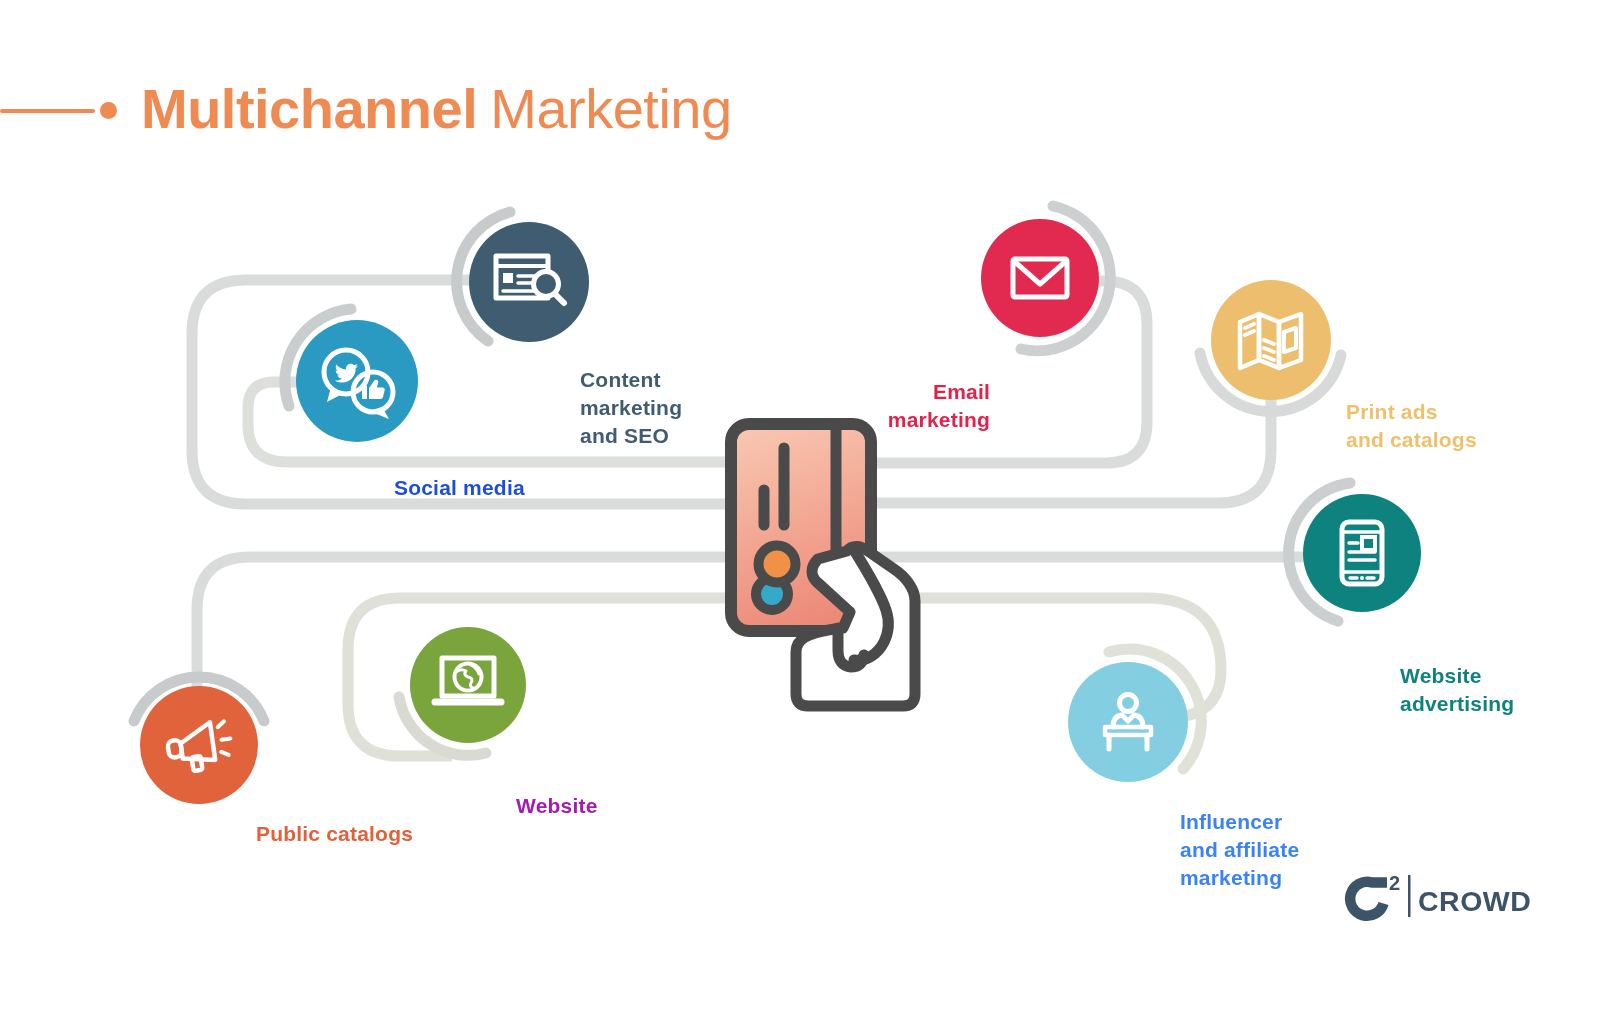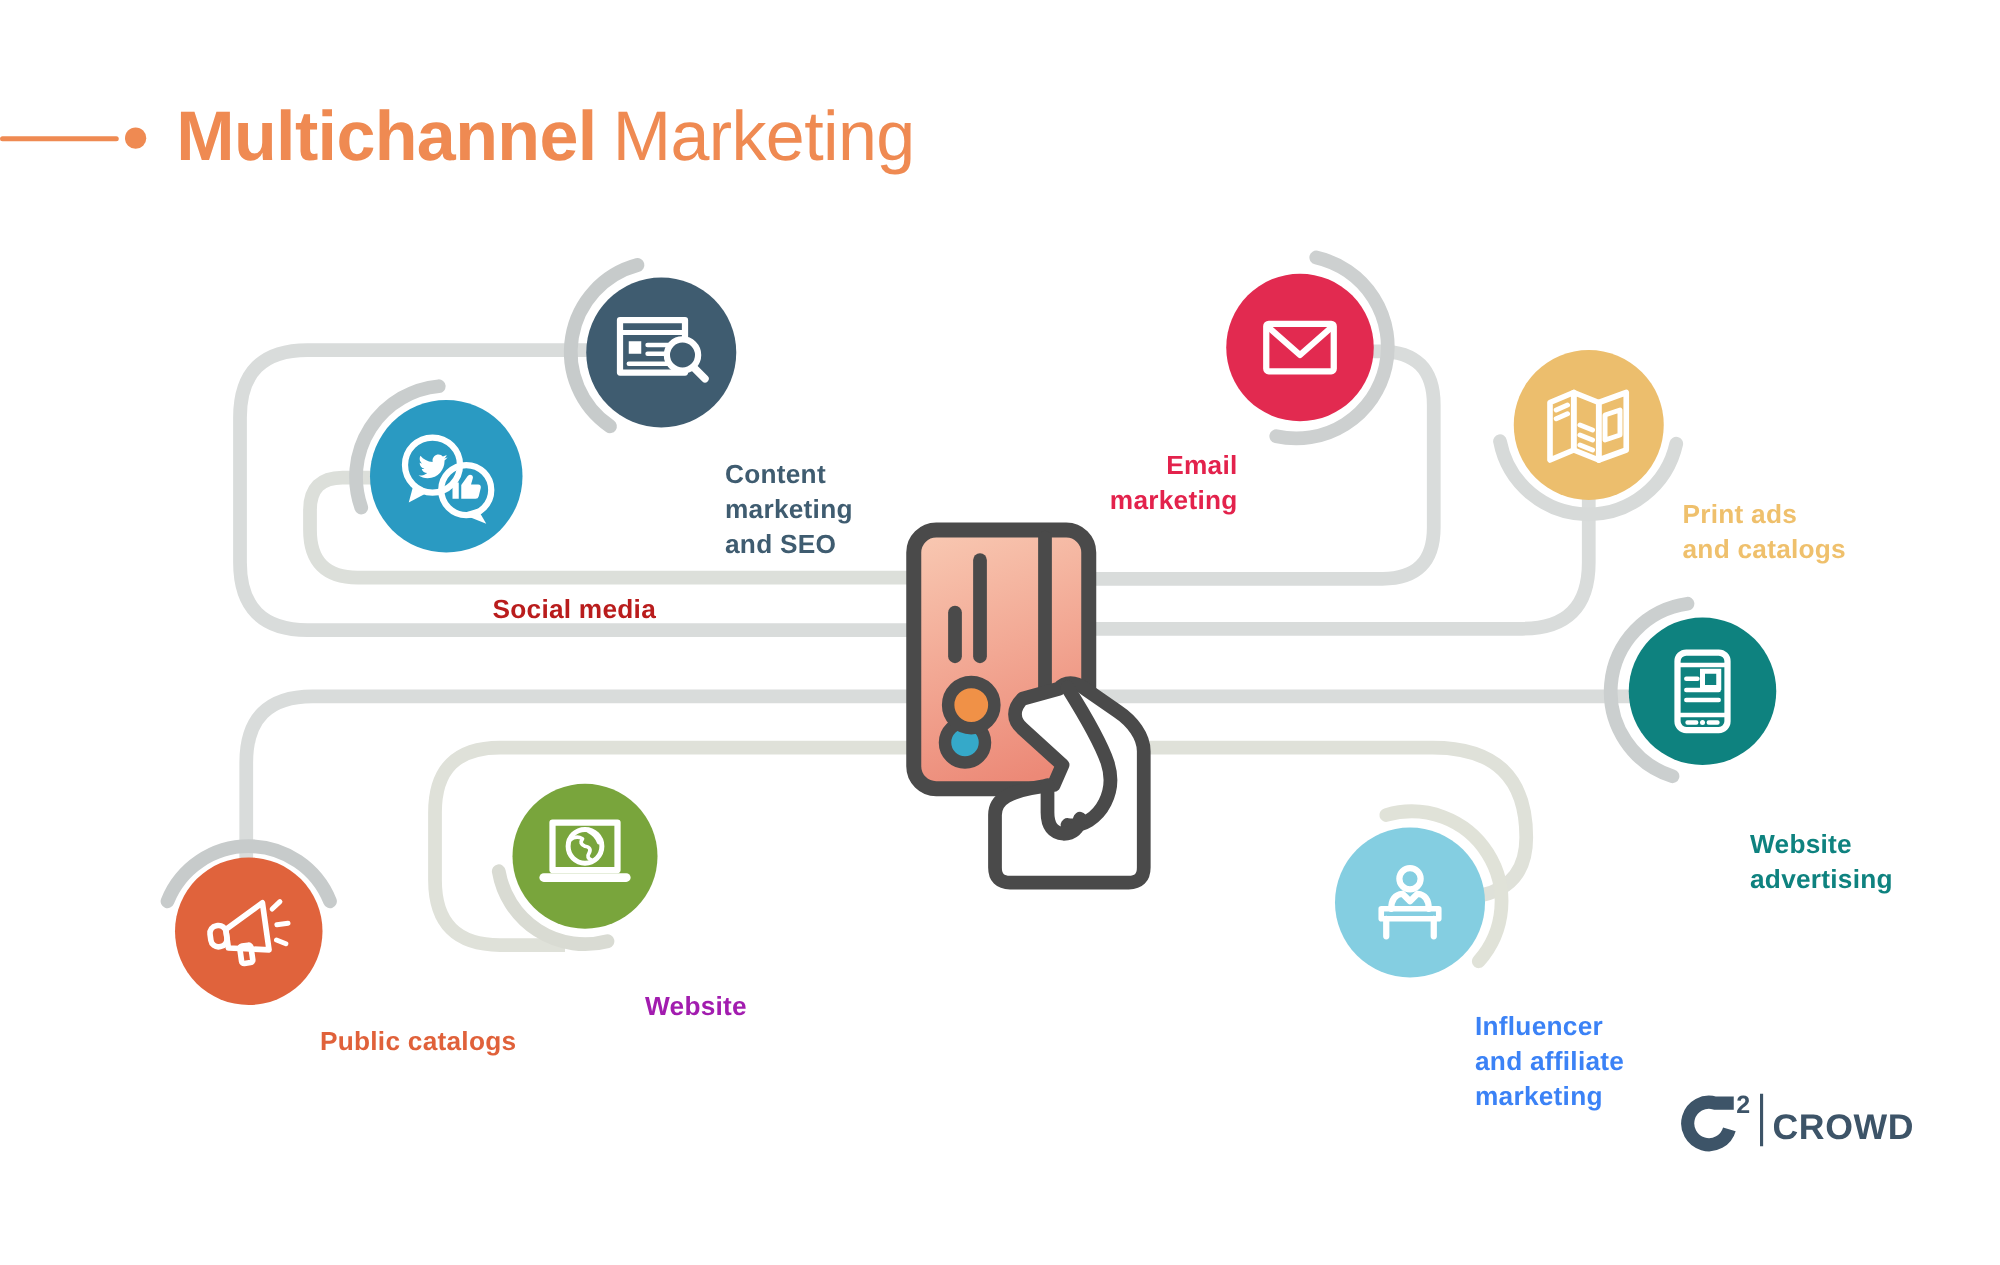--- a/index.html
+++ b/index.html
@@ -23,21 +23,21 @@
   .ch-print     {left:1211px;top:280px;width:120px;height:120px;}
   .ch-digital   {left:1303px;top:494px;width:118px;height:118px;}
   .ch-influencer{left:1068px;top:662px;width:120px;height:120px;}
   .ch-website   {left:410px;top:627px;width:116px;height:116px;}
   .ch-pr        {left:140px;top:686px;width:118px;height:118px;}
   
   .label{position:absolute;font-size:21px;font-weight:700;line-height:28px;
          letter-spacing:.2px;white-space:pre-line;margin-top:48px;}
   .lb-content   {left:580px;top:318px;}
   .lb-social    {left:394px;top:426px;}
-  .lb-email     {right:610px;top:311px;text-align:right;}
+  .lb-email     {right:610px;top:330px;text-align:right;}
   .lb-print     {left:1346px;top:350px;}
   .lb-digital   {left:1400px;top:614px;}
   .lb-influencer{left:1180px;top:760px;}
   .lb-website   {left:516px;top:744px;}
   .lb-pr        {left:256px;top:772px;}
   
   .logo{position:absolute;left:1344px;top:870px;}
 </style>
 </head>
 <body>
@@ -195,21 +195,21 @@
         <path d="M -18,-4 L 14,-21 L 14,17 L -18,11 Z"></path>
         <rect x="-9" y="11" width="9" height="14" rx="2"></rect>
         <path d="M 21,-15 L 28,-20 M 23,-2 H 32 M 21,10 L 28,14" stroke-width="4"></path>
       </g>
     </svg>
   </div>
 
   <div class="label lb-content" style="color: rgb(63, 92, 112);">Content
 marketing
 and SEO</div>
-  <div class="label lb-social" style="color: #b91c1c;">Social media</div>
+  <div class="label lb-social" style="color: #1d4ed8;">Social media</div>
   <div class="label lb-email" style="color: rgb(227, 34, 76);">Email
 marketing</div>
   <div class="label lb-print" style="color: rgb(239, 192, 108);">Print ads
 and catalogs</div>
   <div class="label lb-digital" style="color: rgb(14, 130, 127);">Website
 advertising</div>
   <div class="label lb-influencer" style="color: #3b82f6;">Influencer
 and affiliate
 marketing</div>
   <div class="label lb-website" style="color: #a21caf;">Website</div>

